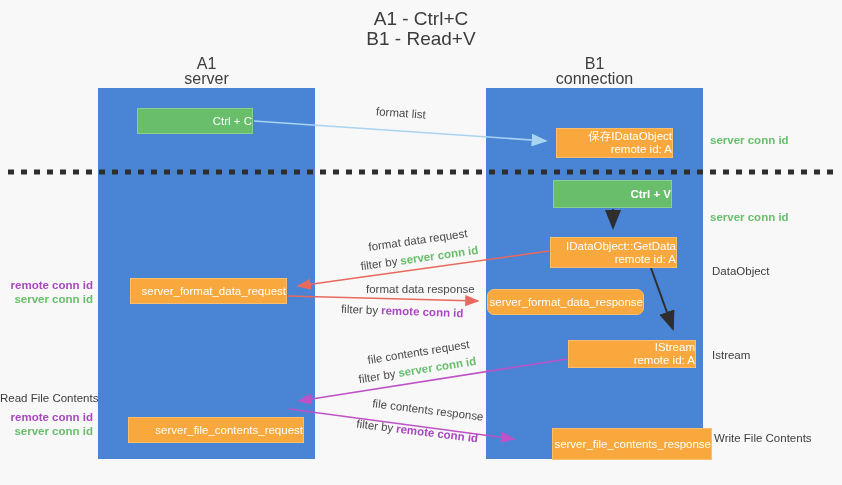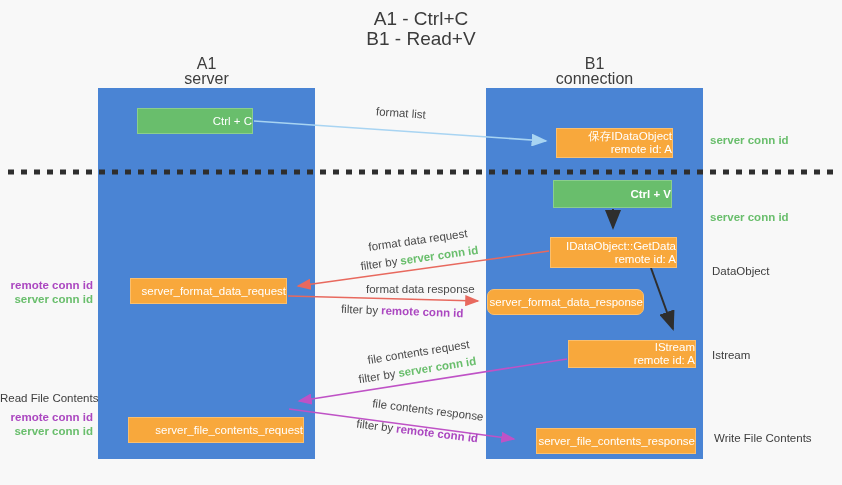--- a/index.html
+++ b/index.html
@@ -113,21 +113,21 @@
 
   <div class="node orange" style="left:568px;top:340px;width:128px;height:28px;">
     <div>IStream</div>
     <div>remote id: A</div>
   </div>
 
   <div class="node orange" style="left:128px;top:393px;width:176px;height:26px;margin-top:24px;">
     <div>server_file_contents_request</div>
   </div>
 
-  <div class="node orange" style="left:536px;top:428px;width:160px;height:26px;">
+  <div class="node orange" style="left:552px;top:428px;width:160px;height:32px;">
     <div>server_file_contents_response</div>
   </div>
 
   <div class="arrow-label" style="left:376px;top:107px;transform:rotate(4deg);">format list</div>
 
   <div class="arrow-label" style="left:368px;top:234px;transform:rotate(-8deg);">format data request</div>
   <div class="arrow-label" style="left:360px;top:252px;transform:rotate(-8deg);">
     <span class="filter-gap">filter by</span><span class="green-text">server conn id</span>
   </div>
 

